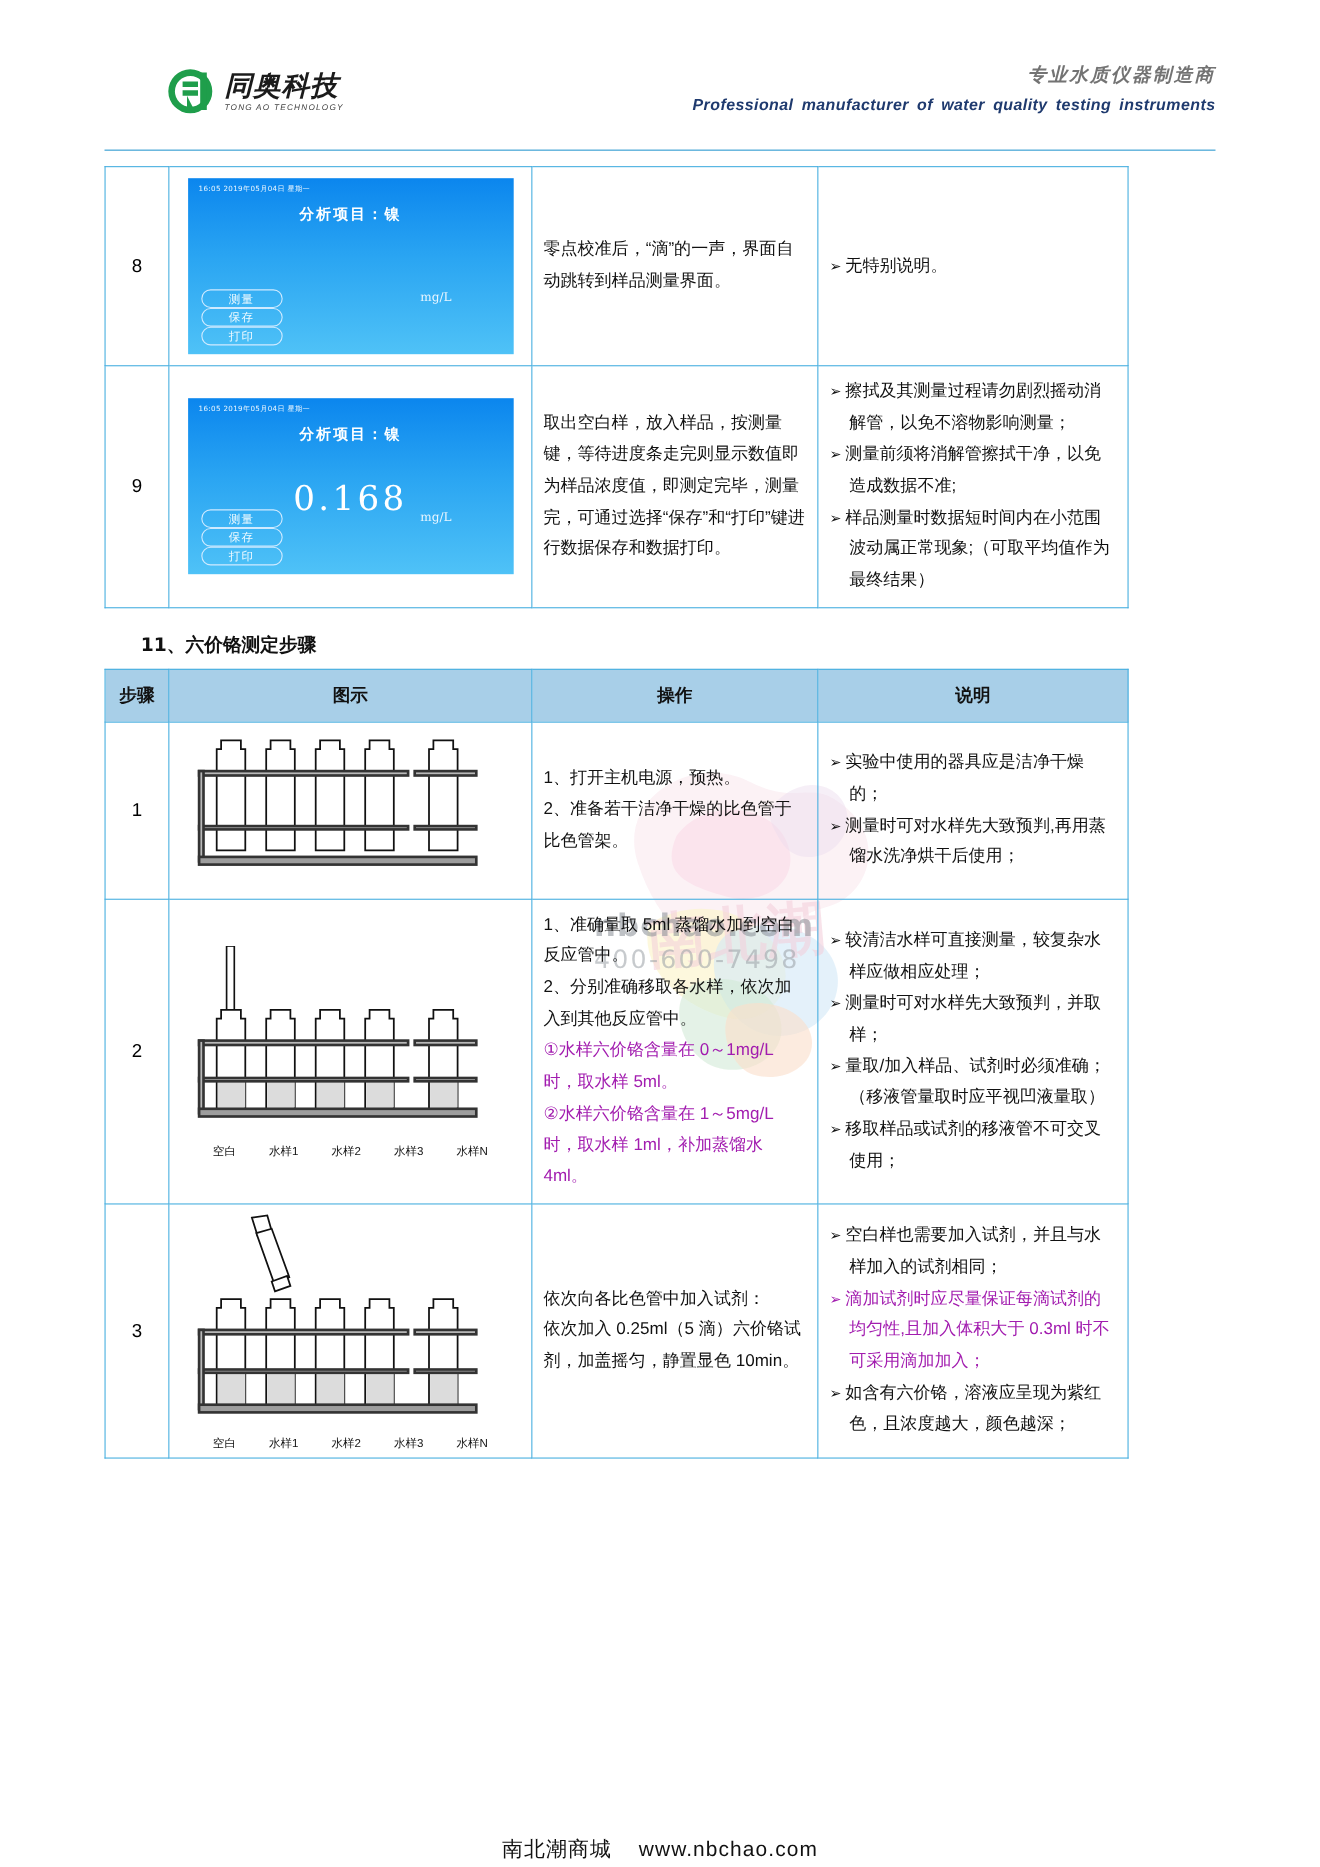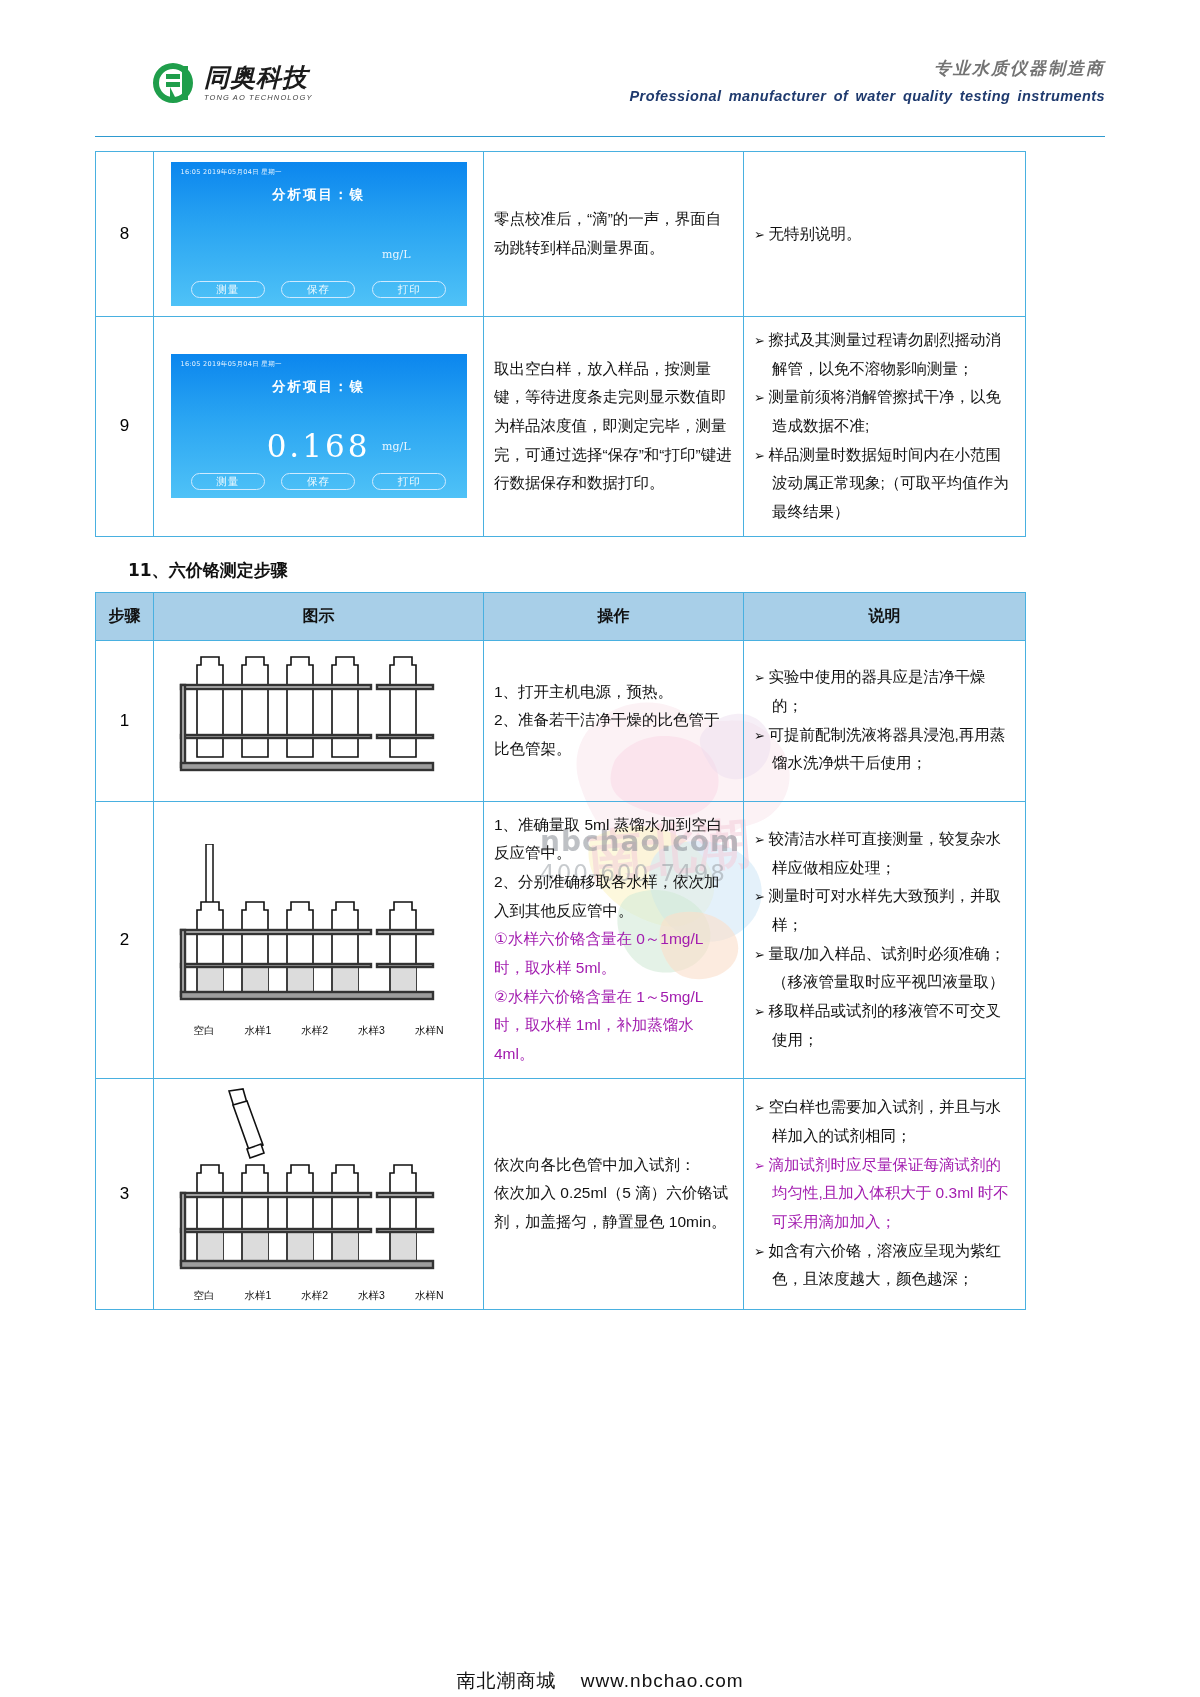--- a/index.html
+++ b/index.html
@@ -51,35 +51,35 @@
   .optext { font-size:15.5px; line-height:1.85; color:#111; }
   .notetext { font-size:15.5px; line-height:1.85; color:#111; }
   .notetext .li { display:block; text-indent:-18px; padding-left:18px; }
   .arrow { font-size:13px; }
   .red { color:#a21caf; }
 
   th.hdr { background:#a8cfe8; height:48px; font-size:16px; font-weight:bold;
            text-align:center; color:#111; }
 
   
-  .device { width:296px; height:144px; margin:10px auto; position:relative;
+  .device { width:296px; height:160px; margin:10px auto; position:relative;
             background:linear-gradient(180deg,#0b86ee 0%,#2aa5f2 45%,#4fc2f7 100%);
             overflow:hidden; }
   .dev-status { position:absolute; left:10px; top:6px; font-size:6.5px; color:#eaf6ff;
                 letter-spacing:0.3px; font-family:"DejaVu Sans",sans-serif; }
   .dev-title { position:absolute; left:0; right:0; top:24px; text-align:center;
                font-size:13.5px; color:#fff; font-weight:bold; letter-spacing:2px;
                font-family:"DejaVu Serif","Liberation Serif",serif; }
   .dev-value { position:absolute; left:0; right:0; top:74px; text-align:center;
                font-size:31px; color:#fff; letter-spacing:3px;
                font-family:"DejaVu Serif","Liberation Serif",serif; }
   .dev-unit { position:absolute; right:56px; bottom:45px; font-size:11px; color:#eaf6ff;
               font-family:"DejaVu Serif","Liberation Serif",serif; }
   .dev-btns { position:absolute; left:0; right:0; bottom:8px; display:flex;
-              justify-content:space-around; padding:0 12px; }
+              justify-content:space-around; padding:0 12px;flex-direction:column; }
   .dev-btn { width:74px; height:17px; border:1px solid #cfeaff; border-radius:9px;
              color:#f2fbff; font-size:10.5px; display:flex; align-items:center;
              justify-content:center; letter-spacing:1px; }
 
   
   .rack { position:relative; width:300px; height:150px; margin:8px auto 2px auto; }
   .rack svg { display:block; }
   .rack-labels { display:flex; justify-content:space-between; width:250px;
                  margin:2px auto 6px auto; font-size:10.5px; color:#111; }
 
@@ -253,21 +253,21 @@
         </td>
         <td class="c-op">
           <div class="cell-pad optext">
             <div>1、打开主机电源，预热。</div>
             <div>2、准备若干洁净干燥的比色管于比色管架。</div>
           </div>
         </td>
         <td class="c-note">
           <div class="cell-pad notetext">
             <span class="li"><span class="arrow">➢ </span><span>实验中使用的器具应是洁净干燥的；</span></span>
-            <span class="li"><span class="arrow">➢ </span><span>可提前配制洗液将器具浸泡,再用蒸馏水洗净烘干后使用；</span></span>
+            <span class="li"><span class="arrow">➢ </span><span>测量时可对水样先大致预判,再用蒸馏水洗净烘干后使用；</span></span>
           </div>
         </td>
       </tr>
 
       <tr>
         <td class="c-step">2</td>
         <td class="c-fig">
           <div class="rack" style="height:178px;">
             <svg viewBox="0 0 300 178" width="300" height="178">
               <g stroke="#111" stroke-width="1.5" fill="#fff">

